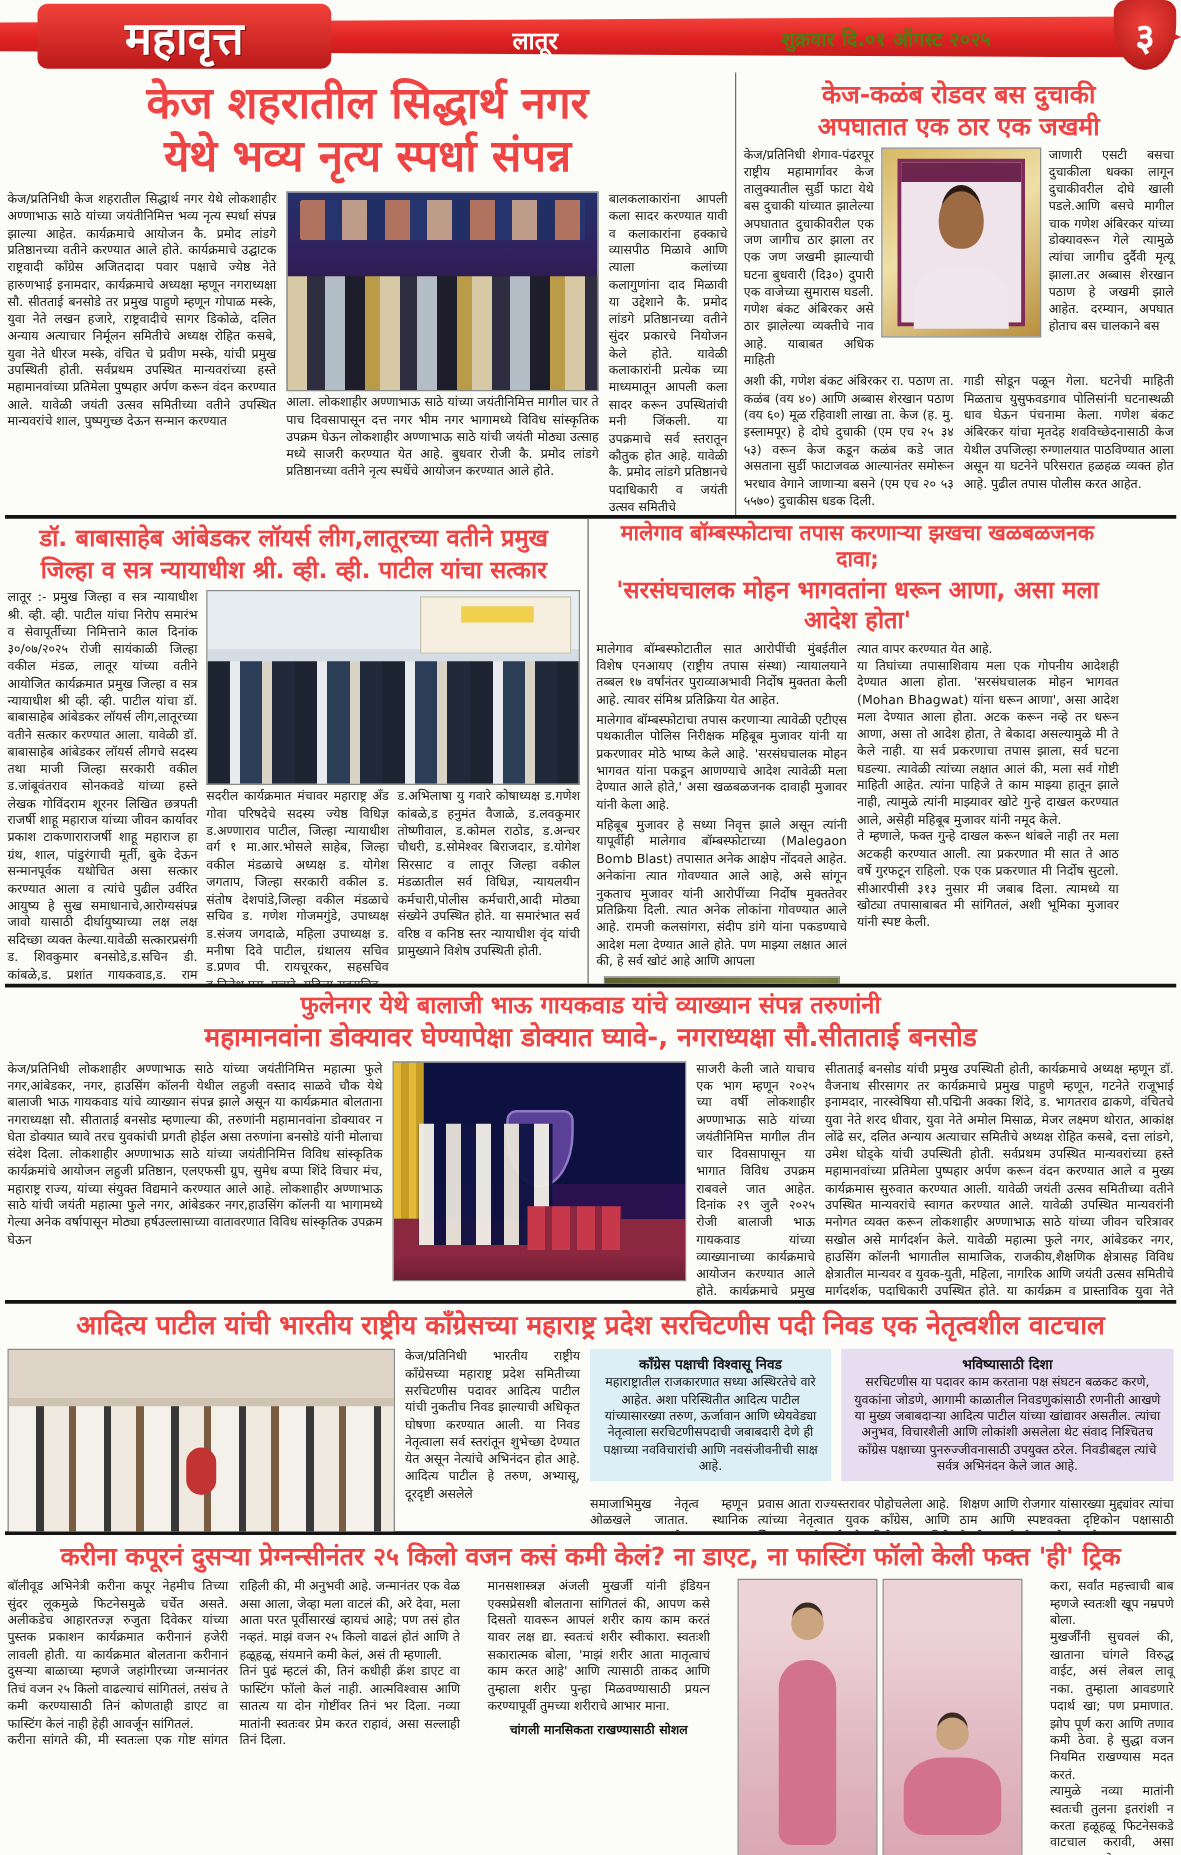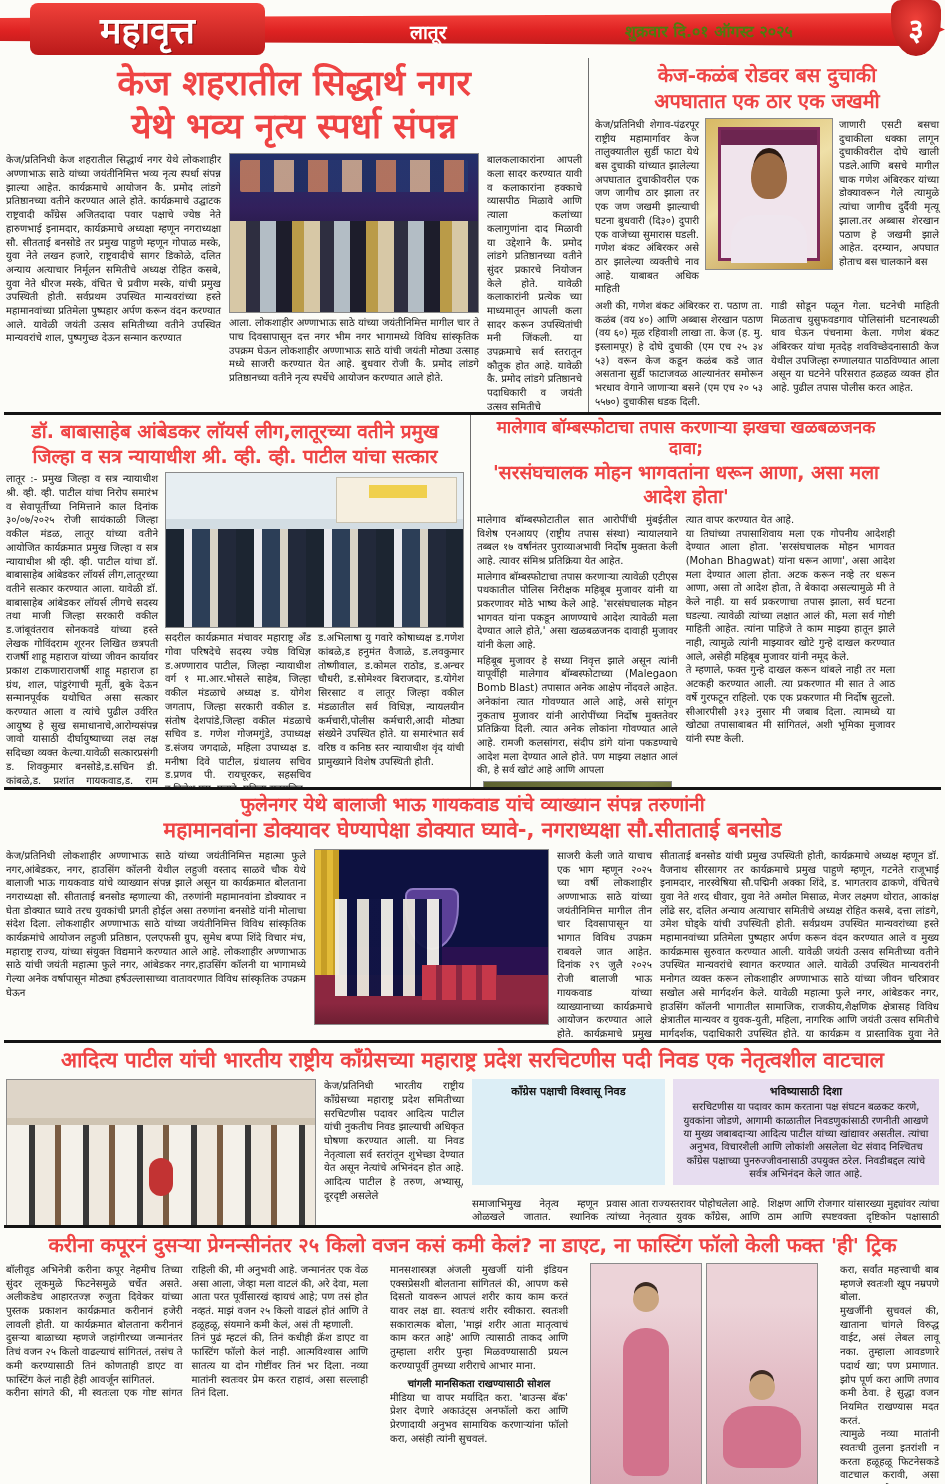--- a/index.html
+++ b/index.html
@@ -232,20 +232,21 @@
     <div class="row" style="gap:8px">
       <div class="photo ph-congress">
         <div class="ppl"></div>
         <div class="garland"></div>
       </div>
       <p class="body" style="width:140px">केज/प्रतिनिधी भारतीय राष्ट्रीय काँग्रेसच्या महाराष्ट्र प्रदेश समितीच्या सरचिटणीस पदावर आदित्य पाटील यांची नुकतीच निवड झाल्याची अधिकृत घोषणा करण्यात आली. या निवड नेतृत्वाला सर्व स्तरांतून शुभेच्छा देण्यात येत असून नेत्यांचे अभिनंदन होत आहे. आदित्य पाटील हे तरुण, अभ्यासू, दूरदृष्टी असलेले</p>
       <div style="flex:1">
         <div class="row" style="gap:8px">
           <div class="infobox" style="width:42%;background:#dceef6">
             <div class="bt">काँग्रेस पक्षाची विश्वासू निवड</div>
+            <p>महाराष्ट्रातील राजकारणात सध्या अस्थिरतेचे वारे आहेत. अशा परिस्थितीत आदित्य पाटील यांच्यासारख्या तरुण, ऊर्जावान आणि ध्येयवेड्या नेतृत्वाला सरचिटणीसपदाची जबाबदारी देणे ही पक्षाच्या नवविचारांची आणि नवसंजीवनीची साक्ष आहे.</p>
           </div>
           <div class="infobox" style="width:58%;background:#e7ddf0">
             <div class="bt">भविष्यासाठी दिशा</div>
             <p>सरचिटणीस या पदावर काम करताना पक्ष संघटन बळकट करणे, युवकांना जोडणे, आगामी काळातील निवडणुकांसाठी रणनीती आखणे या मुख्य जबाबदाऱ्या आदित्य पाटील यांच्या खांद्यावर असतील. त्यांचा अनुभव, विचारशैली आणि लोकांशी असलेला थेट संवाद निश्चितच काँग्रेस पक्षाच्या पुनरुज्जीवनासाठी उपयुक्त ठरेल. निवडीबद्दल त्यांचे सर्वत्र अभिनंदन केले जात आहे.</p>
           </div>
         </div>
         <div class="row" style="gap:8px;margin-top:12px">
           <p class="body" style="width:28%">समाजाभिमुख नेतृत्व म्हणून ओळखले जातात. स्थानिक स्तरावरून सुरू झालेला हा</p>
           <p class="body" style="width:34%">प्रवास आता राज्यस्तरावर पोहोचलेला आहे. त्यांच्या नेतृत्वात युवक काँग्रेस, आणि जिल्हा कार्यकर्त्यांमध्ये विशेष कामगिरी केली आहे. ग्रामीण भागातील समस्या, शेतकऱ्यांचे हक्क,</p>
           <p class="body" style="width:38%">शिक्षण आणि रोजगार यांसारख्या मुद्द्यांवर त्यांचा ठाम आणि स्पष्टवक्ता दृष्टिकोन पक्षासाठी नेहमीच मार्गदर्शक ठरलेला आहे.</p>
@@ -260,21 +261,20 @@
     <h2>करीना कपूरनं दुसऱ्या प्रेग्नन्सीनंतर २५ किलो वजन कसं  कमी केलं? ना डाएट, ना फास्टिंग फॉलो केली फक्त 'ही' ट्रिक</h2>
     <div class="row" style="gap:22px">
       <div class="k-left">
         <p class="body">बॉलीवूड अभिनेत्री करीना कपूर नेहमीच तिच्या सुंदर लूकमुळे फिटनेसमुळे चर्चेत असते. अलीकडेच आहारतज्ज्ञ रुजुता दिवेकर यांच्या पुस्तक प्रकाशन कार्यक्रमात करीनानं हजेरी लावली होती. या कार्यक्रमात बोलताना करीनानं दुसऱ्या बाळाच्या म्हणजे जहांगीरच्या जन्मानंतर तिचं वजन २५ किलो वाढल्याचं सांगितलं, तसंच ते कमी करण्यासाठी तिनं कोणताही डाएट वा फास्टिंग केलं नाही हेही आवर्जून सांगितलं.
 करीना सांगते की, मी स्वतःला एक गोष्ट सांगत राहिली की, मी अनुभवी आहे. जन्मानंतर एक वेळ असा आला, जेव्हा मला वाटलं की, अरे देवा, मला आता परत पूर्वीसारखं व्हायचं आहे; पण तसं होत नव्हतं. माझं वजन २५ किलो वाढलं होतं आणि ते हळूहळू, संयमाने कमी केलं, असं ती म्हणाली.
 तिनं पुढं म्हटलं की, तिनं कधीही क्रॅश डाएट वा फास्टिंग फॉलो केलं नाही. आत्मविश्वास आणि सातत्य या दोन गोष्टींवर तिनं भर दिला. नव्या मातांनी स्वतःवर प्रेम करत राहावं, असा सल्लाही तिनं दिला.</p>
       </div>
       <div style="width:178px">
         <p class="body">मानसशास्त्रज्ञ अंजली मुखर्जी यांनी इंडियन एक्सप्रेसशी बोलताना सांगितलं की, आपण कसे दिसतो यावरून आपलं शरीर काय काम करतं यावर लक्ष द्या. स्वतःचं शरीर स्वीकारा. स्वतःशी सकारात्मक बोला, 'माझं शरीर आता मातृत्वाचं काम करत आहे' आणि त्यासाठी ताकद आणि तुम्हाला शरीर पुन्हा मिळवण्यासाठी प्रयत्न करण्यापूर्वी तुमच्या शरीराचे आभार माना.</p>
         <div class="subhead">चांगली मानसिकता राखण्यासाठी सोशल</div>
-        <p class="body">मीडिया चा वापर मर्यादित करा. 'बाउन्स बॅक' प्रेशर देणारे अकाउंट्स अनफॉलो करा आणि प्रेरणादायी अनुभव सामायिक करणाऱ्यांना फॉलो करा, असंही त्यांनी सुचवलं.</p>
       </div>
       <div class="row" style="gap:4px">
         <div class="photo ph-kareena">
           <div class="fig-stand"></div>
           <div class="head"></div>
         </div>
         <div class="photo ph-kareena">
           <div class="fig-sit"></div>
           <div class="head head-sit"></div>
         </div>

